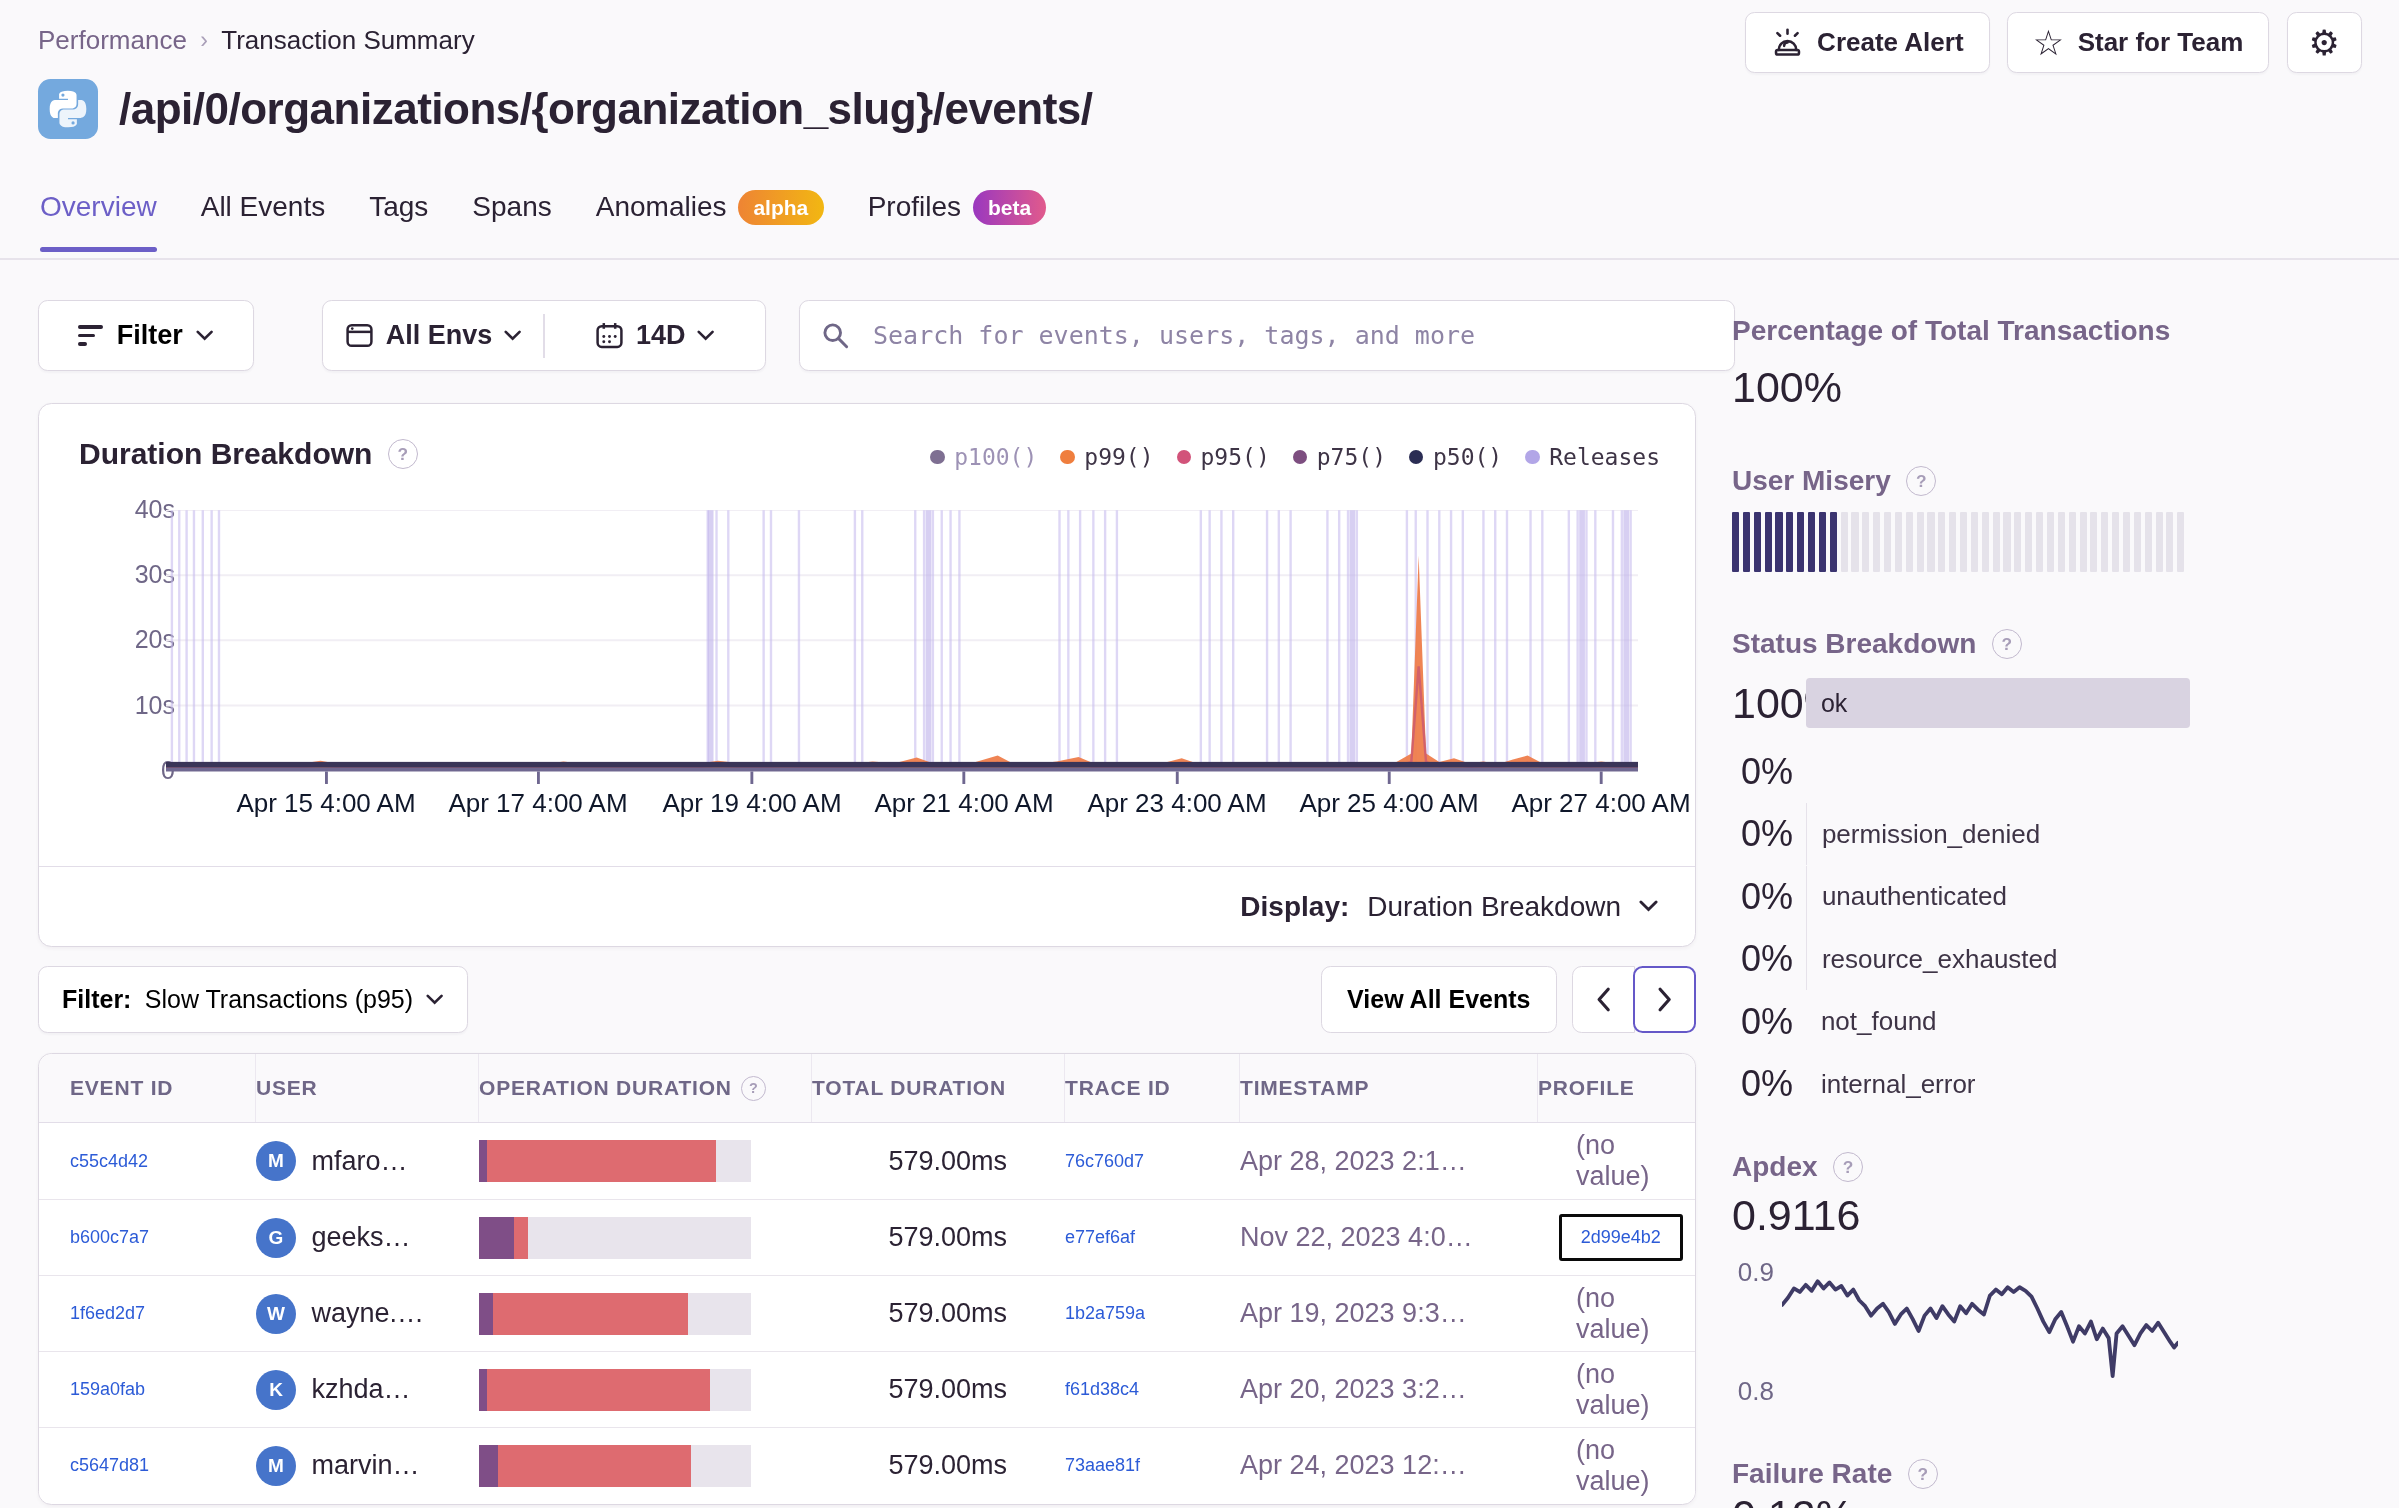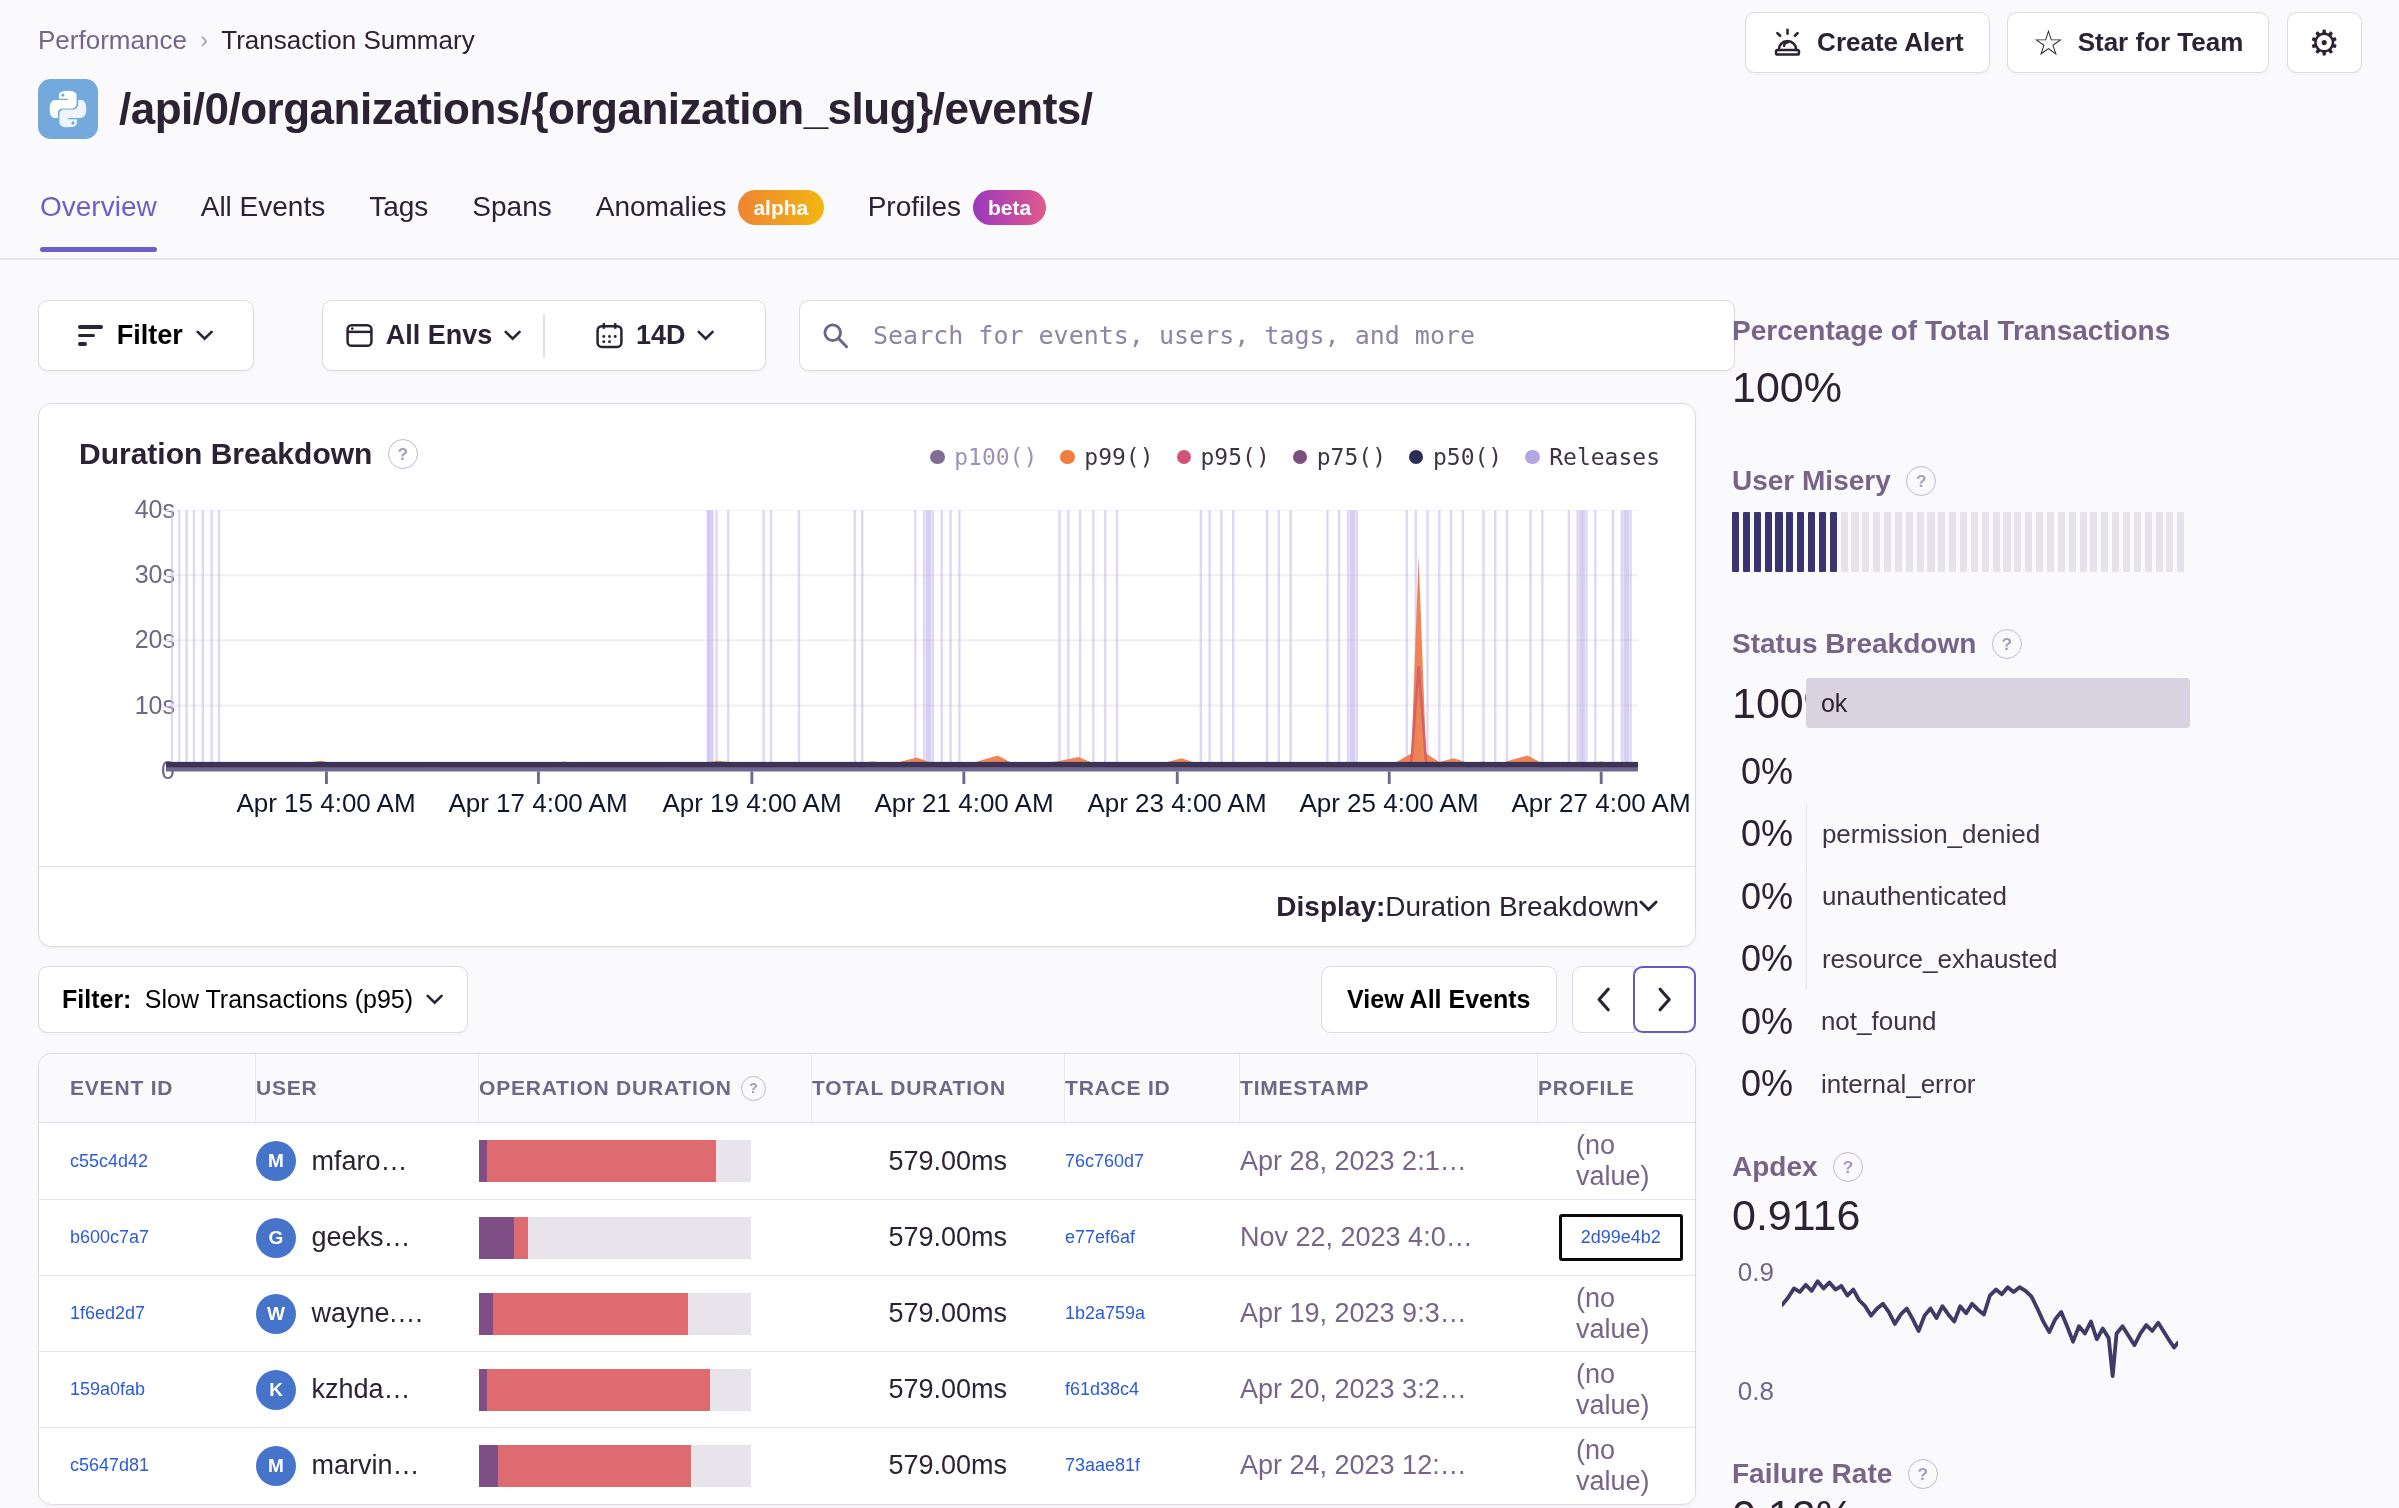--- a/index.html
+++ b/index.html
@@ -49,21 +49,21 @@
   .duration-panel{left:38px;top:403px;width:1658px;height:544px;}
   .panel-title{left:40px;top:33px;gap:15.4px;font-size:30px;font-weight:700;}
   .help{display:inline-flex;align-items:center;justify-content:center;width:28px;height:28px;border:1.9px solid #C2B9CE;border-radius:50%;color:#A79DB8;font-size:17.3px;font-weight:700;}
   .legend{right:35px;top:40px;gap:23px;}
   .legend-item{display:flex;align-items:center;gap:9.6px;font-family:"DejaVu Sans Mono",monospace;font-size:23px;color:#3E3446;}
   .legend-item.muted{color:#9D92B5;}
   .legend-dot{width:14.4px;height:14.4px;border-radius:50%;}
   .ylabel{position:absolute;left:44px;width:92px;text-align:right;font-size:25px;color:#6F6787;}
   .xlabel{position:absolute;top:384px;width:250px;margin-left:-125px;text-align:center;font-size:26px;color:#0f172a;}
   .chart-svg{position:absolute;left:127px;top:106px;}
-  .panel-footer{position:absolute;left:0;right:0;bottom:0;height:79px;border-top:1.4px solid #E2DDE8;display:flex;align-items:center;justify-content:flex-end;gap:0;padding-right:37px;font-size:28px;}
+  .panel-footer{position:absolute;left:0;right:0;bottom:0;height:79px;border-top:1.4px solid #E2DDE8;display:flex;align-items:center;justify-content:flex-end;gap:18px;padding-right:37px;font-size:28px;}
   .display-label{font-weight:700;}
 
   
   .toolbar2{left:38px;top:966px;width:1658px;height:67px;justify-content:space-between;}
   .filter2{height:67px;padding:0 23px;gap:13.4px;font-size:25px;cursor:pointer;}
   .filter2 b{font-weight:700;}
   .toolbar2-right{display:flex;align-items:center;gap:15.4px;}
   .view-all{height:67px;padding:0 25px;font-size:25px;font-weight:700;cursor:pointer;display:inline-flex;align-items:center;background:#fff;border:1.4px solid #DDD8E2;border-radius:9.6px;box-sizing:border-box;}
   .pager{display:flex;align-items:center;}
   .page-btn{width:63px;height:67px;background:#fff;border:1.4px solid #DDD8E2;display:flex;align-items:center;justify-content:center;box-sizing:border-box;cursor:pointer;}

